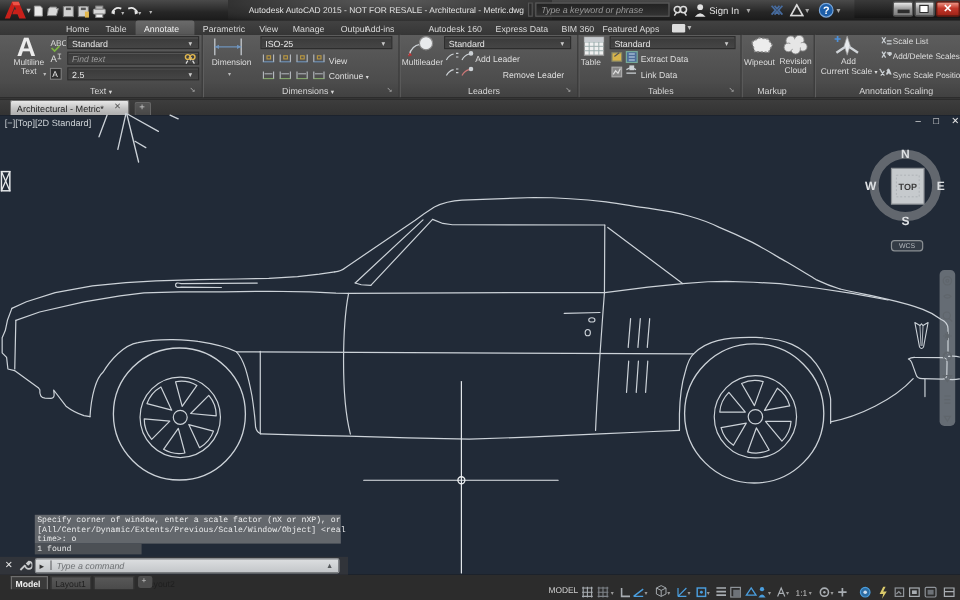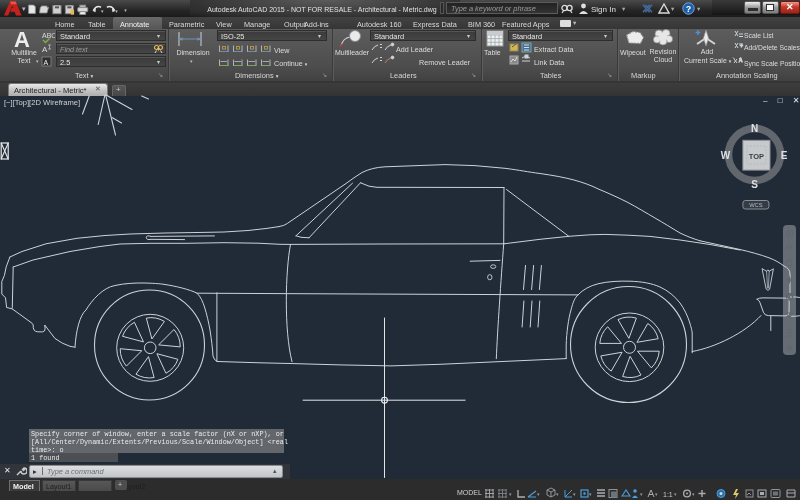--- a/index.html
+++ b/index.html
@@ -345,21 +345,21 @@
 <line x1="141.7" y1="96.0" x2="148.5" y2="99.0" stroke="#ccd2d8" stroke-width="1.1" stroke-linecap="round"></line>
 <line x1="112.5" y1="117.7" x2="121.5" y2="123.0" stroke="#ccd2d8" stroke-width="1.1" stroke-linecap="round"></line>
 <rect x="1.2" y="143" width="7" height="16" fill="none" stroke="#e8eaec" stroke-width="1.2"></rect>
 <line x1="1.2" y1="143.0" x2="8.2" y2="159.0" stroke="#e8eaec" stroke-width="1.1" stroke-linecap="round"></line>
 <line x1="8.2" y1="143.0" x2="1.2" y2="159.0" stroke="#e8eaec" stroke-width="1.1" stroke-linecap="round"></line>
 <line x1="384.5" y1="318.0" x2="384.5" y2="477.5" stroke="#e2e6ea" stroke-width="1.0" stroke-linecap="round"></line>
 <line x1="303.1" y1="400.2" x2="465.1" y2="400.2" stroke="#e2e6ea" stroke-width="1.0" stroke-linecap="round"></line>
 <circle cx="384.5" cy="400.2" r="2.9" fill="none" stroke="#eceff1" stroke-width="1.1"></circle>
 </svg>
 
-<div class="ab tx" style="left:4px;top:98px;color:#cdd2d6;font-size:7.6px;">[−][Top][2D Wireframe]</div>
+<div class="ab tx" style="left:4px;top:98px;color:#cdd2d6;font-size:7.6px;">[−][Top][2D Standard]</div>
 
 <div class="ab tx" style="left:763px;top:96px;color:#e8e8e8;font-size:8px;letter-spacing:4px;">– □ ✕</div>
 
 <svg class="ab" style="left:714px;top:110px" width="85" height="105" viewBox="0 0 85 105">
  <circle cx="40.5" cy="44.5" r="26" fill="none" stroke="#6d7278" stroke-width="7.5" opacity="0.85"></circle>
  <rect x="28.9" y="30.3" width="27.1" height="29.8" fill="#c6cacd" stroke="#8e9296" stroke-width="1"></rect>
  <rect x="33" y="36" width="19" height="18" fill="none" stroke="#aeb2b6" stroke-width="0.8" stroke-dasharray="1.6,1.6"></rect>
  <text x="42.5" y="48.5" text-anchor="middle" font-size="7.5" font-weight="bold" fill="#3c3c3c" font-family="Liberation Sans">TOP</text>
  <g fill="#dde0e3" font-family="Liberation Sans" font-weight="bold" font-size="10">
   <text x="40.5" y="21.5" text-anchor="middle">N</text>

